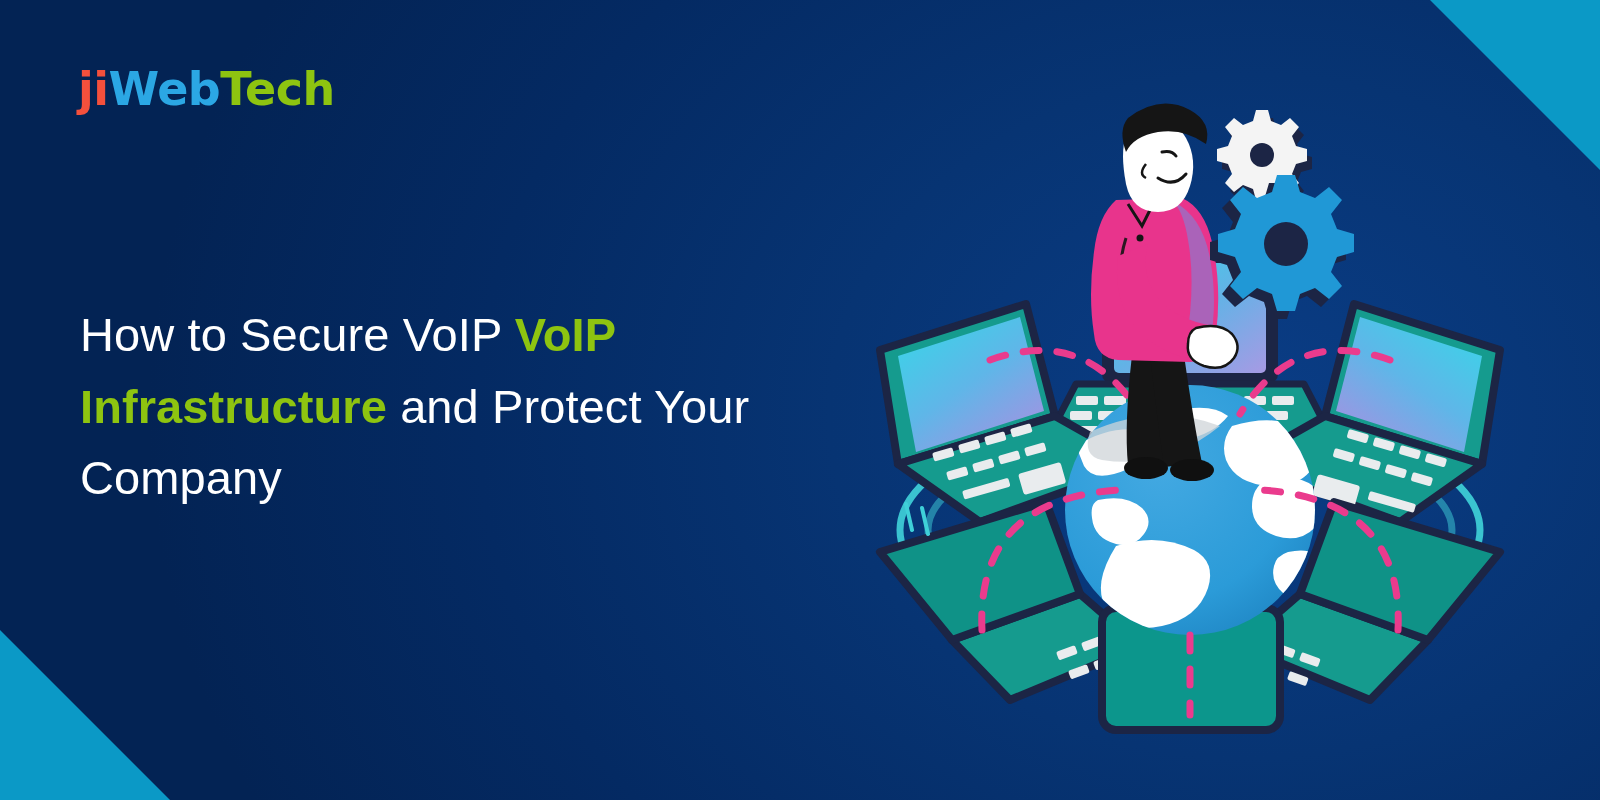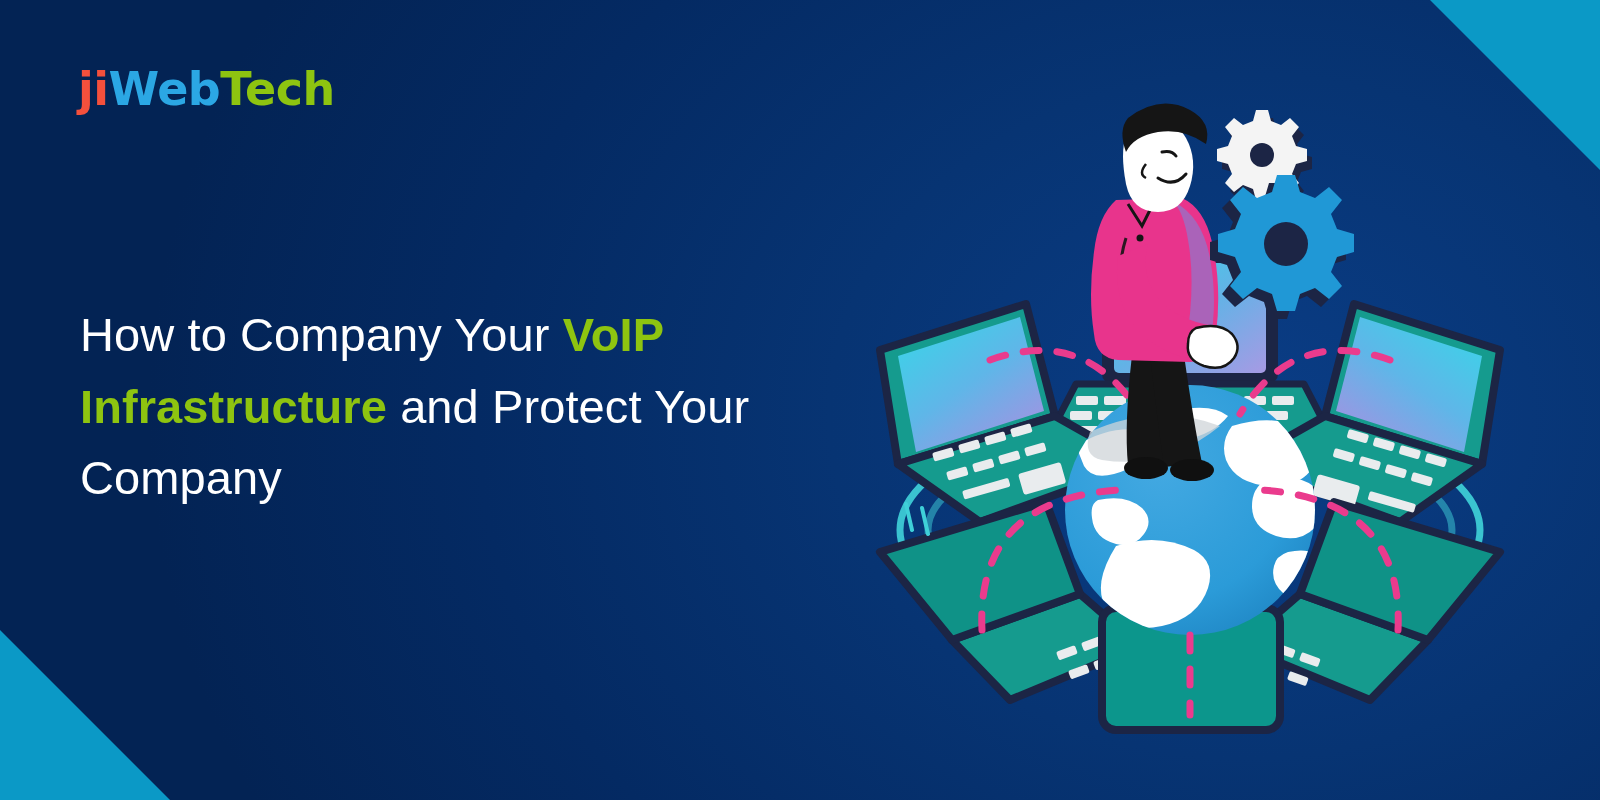--- a/index.html
+++ b/index.html
@@ -86,21 +86,21 @@
 
 <div class="banner">
 
   <div class="corner-tr"></div>
   <div class="corner-bl"></div>
 
   <div class="logo">
     <span class="lg-ji">ji</span><span class="lg-web">Web</span><span class="lg-tech">Tech</span>
   </div>
 
-  <h1 class="headline"><span>How to Company Your </span><span class="hl-accent">VoIP Infrastructure</span><span> and Protect Your Company</span></h1>
+  <h1 class="headline"><span>How to Secure VoIP </span><span class="hl-accent">VoIP Infrastructure</span><span> and Protect Your Company</span></h1>
 
   <div class="illustration">
     <svg viewBox="0 0 700 680" xmlns="http://www.w3.org/2000/svg">
       <defs>
         <linearGradient id="scr1" x1="0" y1="0" x2="0.75" y2="1">
           <stop offset="0%" stop-color="#35d8e8"></stop>
           <stop offset="55%" stop-color="#5fb6e8"></stop>
           <stop offset="100%" stop-color="#a094e2"></stop>
         </linearGradient>
         <linearGradient id="scr2" x1="1" y1="0" x2="0.25" y2="1">

